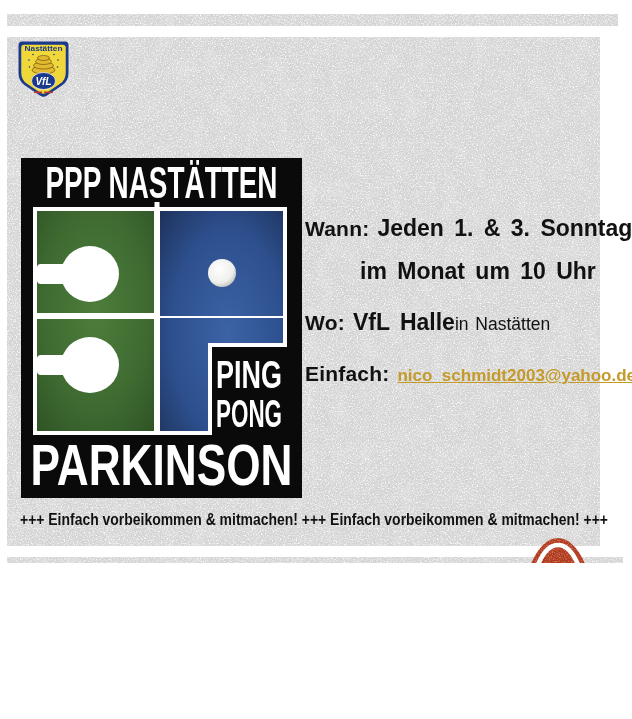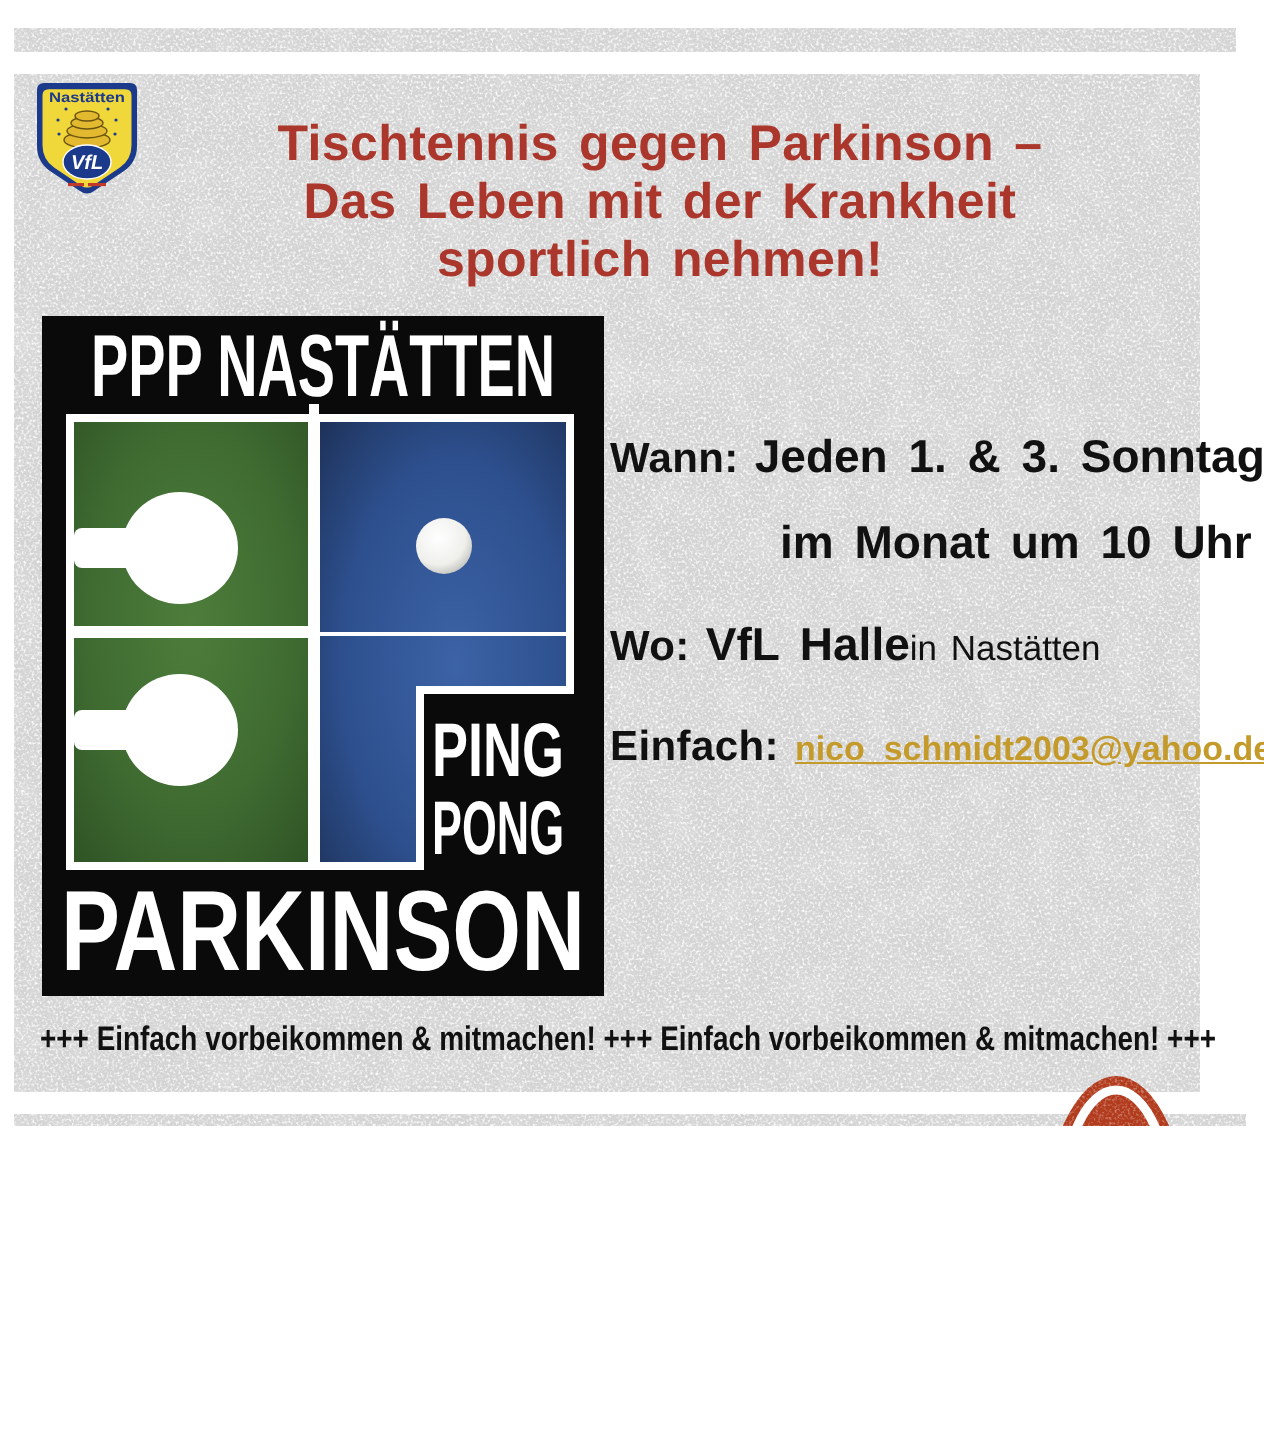--- a/index.html
+++ b/index.html
@@ -14,21 +14,21 @@
   .badge{left:17px;top:40px;width:53px;height:60px;}
   .title{left:80px;top:58px;width:500px;text-align:center;color:#ab372c;
          font-weight:bold;font-size:25px;line-height:29px;word-spacing:3px;letter-spacing:0.2px;}
   .ppp{left:21px;top:158px;width:281px;height:340px;}
   .details{position:absolute;left:0;top:0;width:632px;height:0;color:#111;}
   .row{position:absolute;white-space:nowrap;}
   .lbl{font-weight:bold;font-size:21px;margin-right:8px;letter-spacing:0.2px;}
   .val{font-weight:bold;font-size:23px;word-spacing:4px;}
   .val-reg{font-weight:normal;font-size:17.5px;word-spacing:2px;}
   .row-wann{left:305px;top:215px;}
-  .row-wann2{left:390px;top:258px;}
+  .row-wann2{left:360px;top:258px;}
   .row-wo{left:305px;top:309px;}
   .row-fragen{left:305px;top:362px;}
   .email{color:#c49a2a;font-weight:bold;font-size:17px;text-decoration:underline;
          word-spacing:1px;cursor:pointer;}
   .ticker-svg{left:20px;top:507px;width:592px;height:26px;}
   .oval{left:519px;top:535px;width:80px;height:170px;}
 </style>
 </head>
 <body>
 
@@ -97,25 +97,20 @@
         <circle cx="37" cy="14.5" r="0.8"></circle>
     </g>
     <ellipse cx="26.5" cy="41" rx="12" ry="8.5" fill="#1c3a8c" stroke="#ffffff" stroke-width="0.7"></ellipse>
     <text x="26.5" y="44.5" font-size="10" font-weight="bold" font-style="italic" fill="#ffffff" text-anchor="middle">VfL</text>
     <g fill="#c03a2a">
       <rect x="17" y="51.5" width="8" height="1.6"></rect>
       <rect x="27" y="51.5" width="9" height="1.6"></rect>
     </g>
   </svg>
 
-  <div class="abs title">
-    <div>Tischtennis gegen Parkinson –</div>
-    <div>Das Leben mit der Krankheit</div>
-    <div>sportlich nehmen!</div>
-  </div>
 
   <svg class="abs ppp" viewBox="0 0 281 340">
     <rect x="0" y="0" width="281" height="340" fill="#0a0a0a"></rect>
     <text x="140.5" y="40" font-size="44" font-weight="bold" fill="#ffffff" text-anchor="middle" textLength="232" lengthAdjust="spacingAndGlyphs">PPP NASTÄTTEN</text>
 
     <rect x="133.5" y="44" width="5" height="6" fill="#ffffff"></rect>
 
     <polygon points="12,49 266,49 266,189 191,189 191,277 12,277" fill="#ffffff"></polygon>
 
     <rect x="16" y="53" width="117" height="220" fill="url(#gGreen)"></rect>

